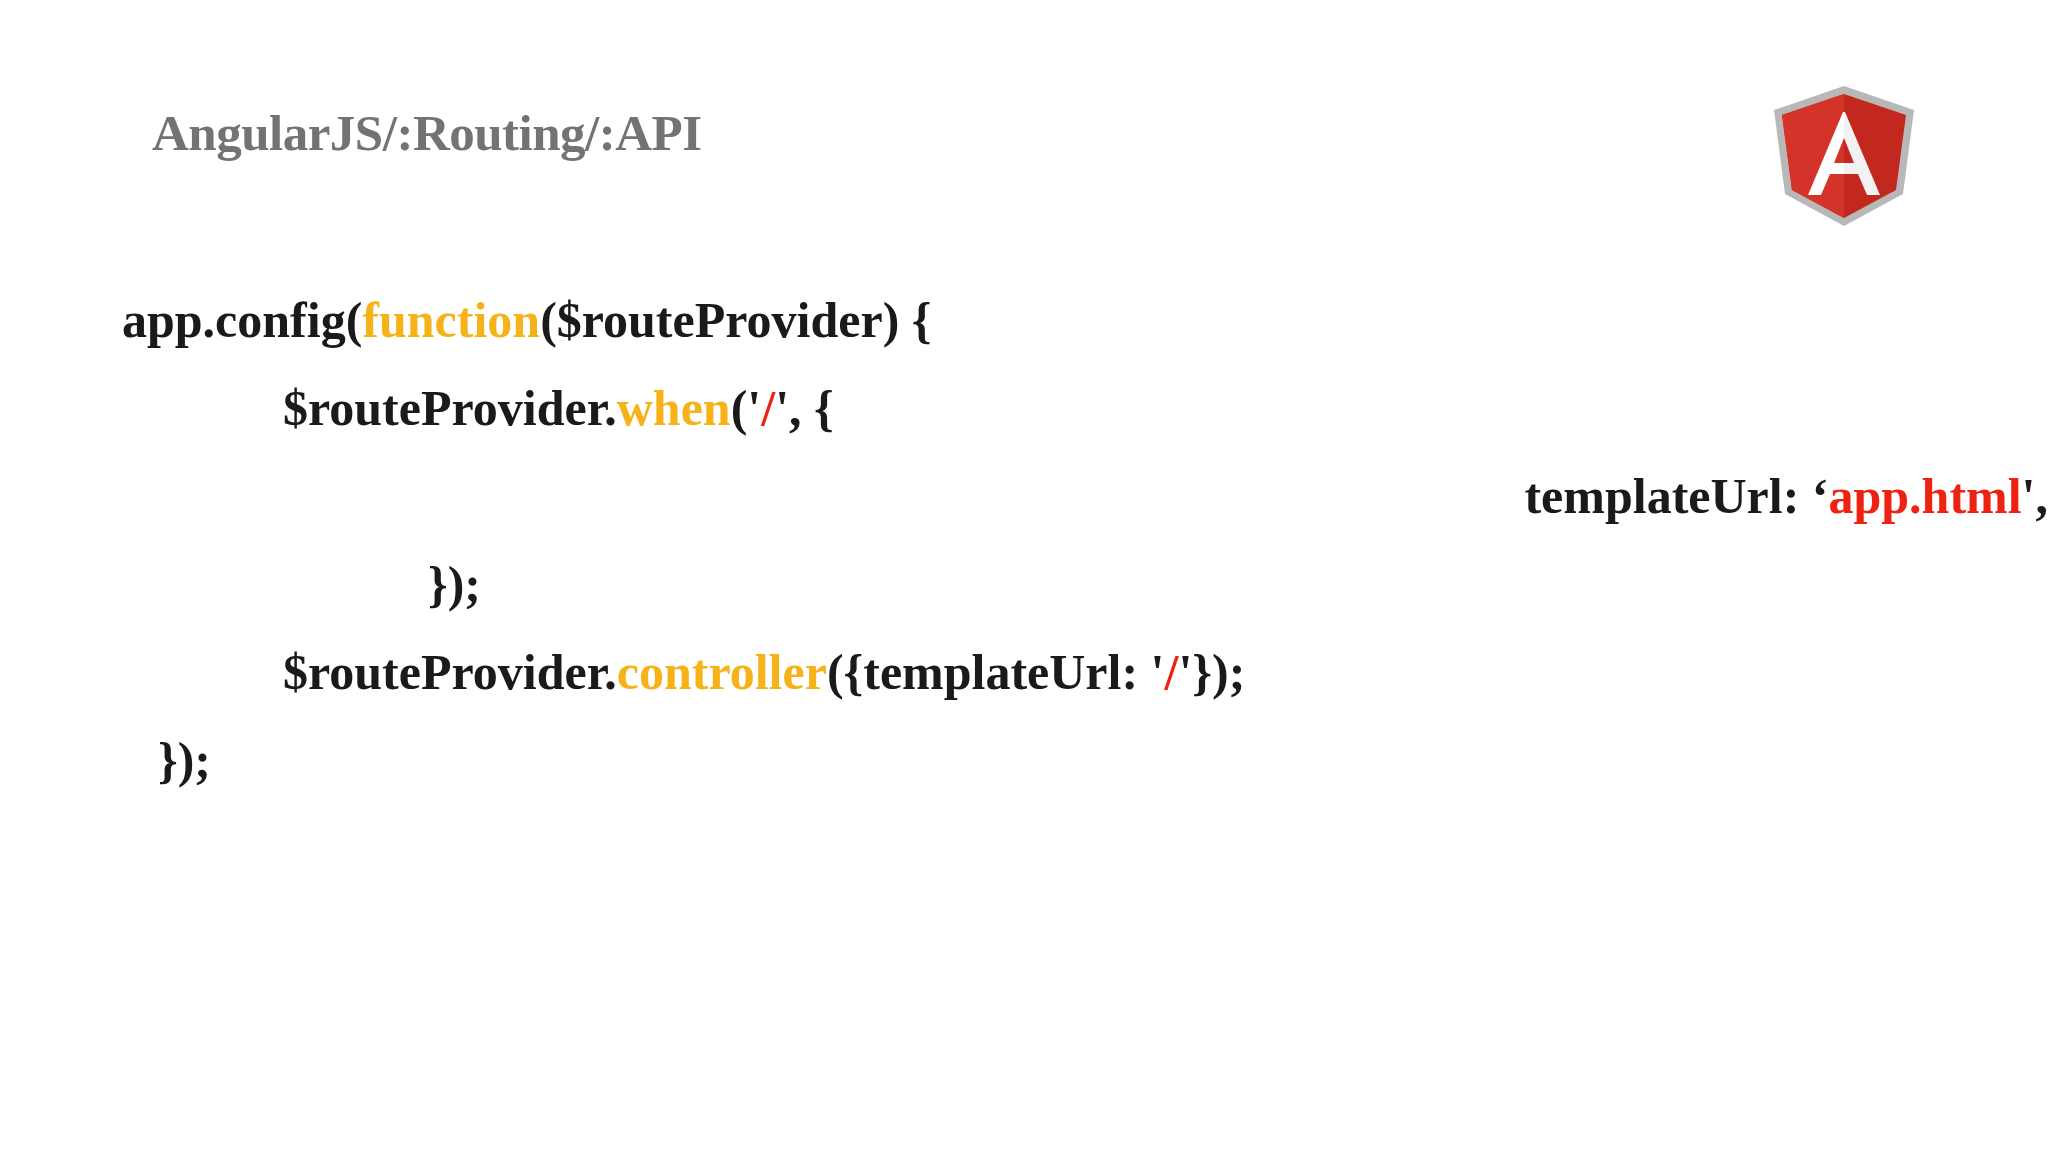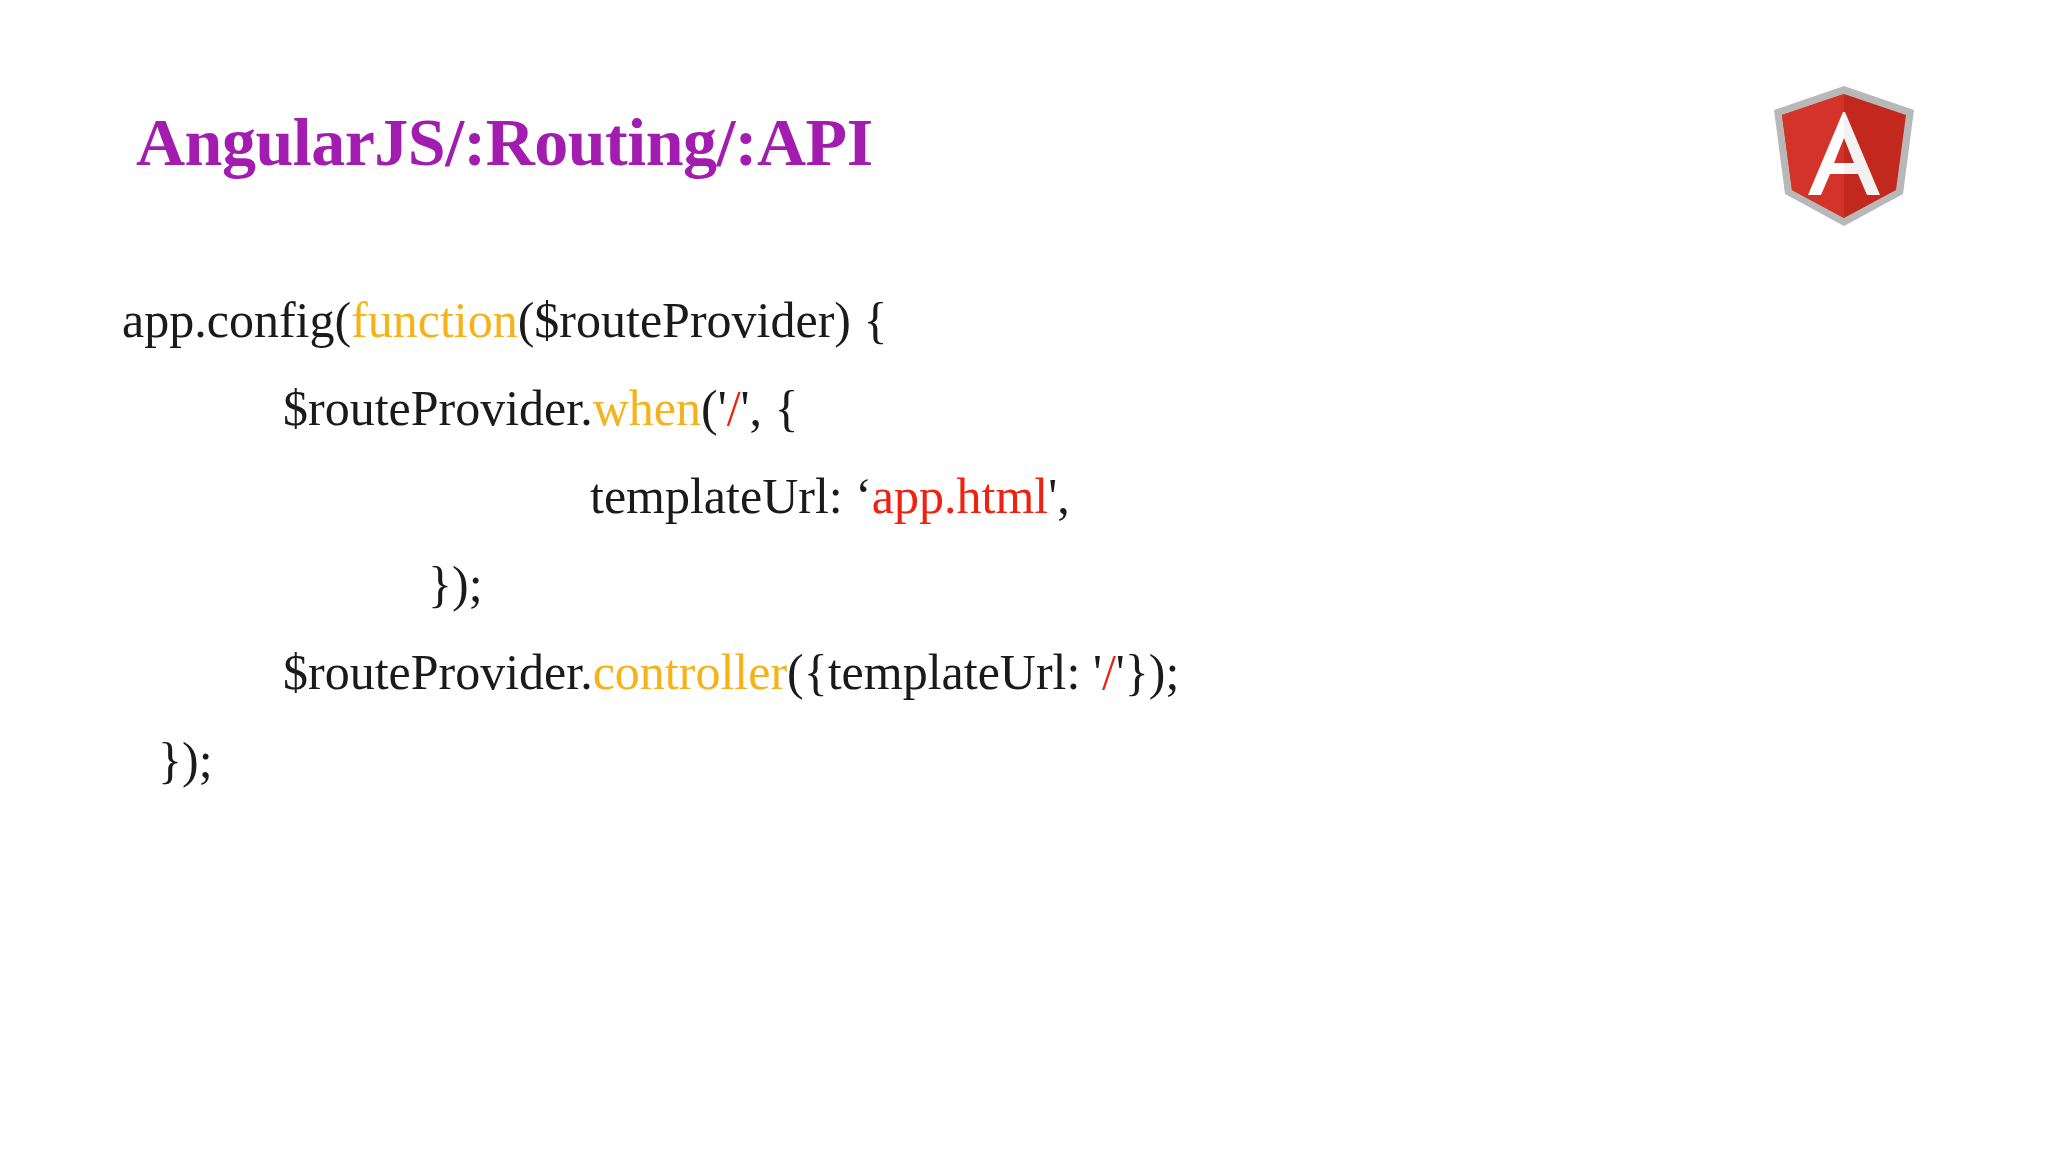--- a/index.html
+++ b/index.html
@@ -28,49 +28,50 @@
     left: 1768px;
     top: 82px;
     width: 152px;
     height: 148px;
   }
   .logo-wrap svg { display: block; width: 100%; height: 100%; }
 
   
   .title {
     position: absolute;
-    left: 136px;
+    left: 152px;
     top: 108px;
     font-family: "Liberation Serif", "DejaVu Serif", serif;
     font-weight: bold;
-    font-size: 68px;
+    font-size: 51px;
     line-height: 1.0;
     letter-spacing: -0.5px;
-    color: #a21caf;
+    color: #737373;
     white-space: nowrap;
   }
 
   
   .code {
     position: absolute;
     left: 0;
     top: 276px;
     width: 2048px;
+    font-weight: bold;
   }
   .code-line {
     font-family: "Liberation Serif", "DejaVu Serif", serif;
     font-size: 50px;
     line-height: 88px;
     height: 88px;
     color: #1a1a1a;
     white-space: nowrap;
   }
   .ind-0 { padding-left: 122px; }
   .ind-1 { padding-left: 283px; }
-  .ind-2 { padding-left: 590px; }
+  .ind-2 { padding-left: 590px; text-align: right; }
   .ind-close-inner { padding-left: 428px; }
   .ind-close-outer { padding-left: 158px; }
 
   .kw  { color: #f6b319; }
   .str { color: #ee2211; }
   .pl  { color: #1a1a1a; }
 </style>
 </head>
 <body>
 

